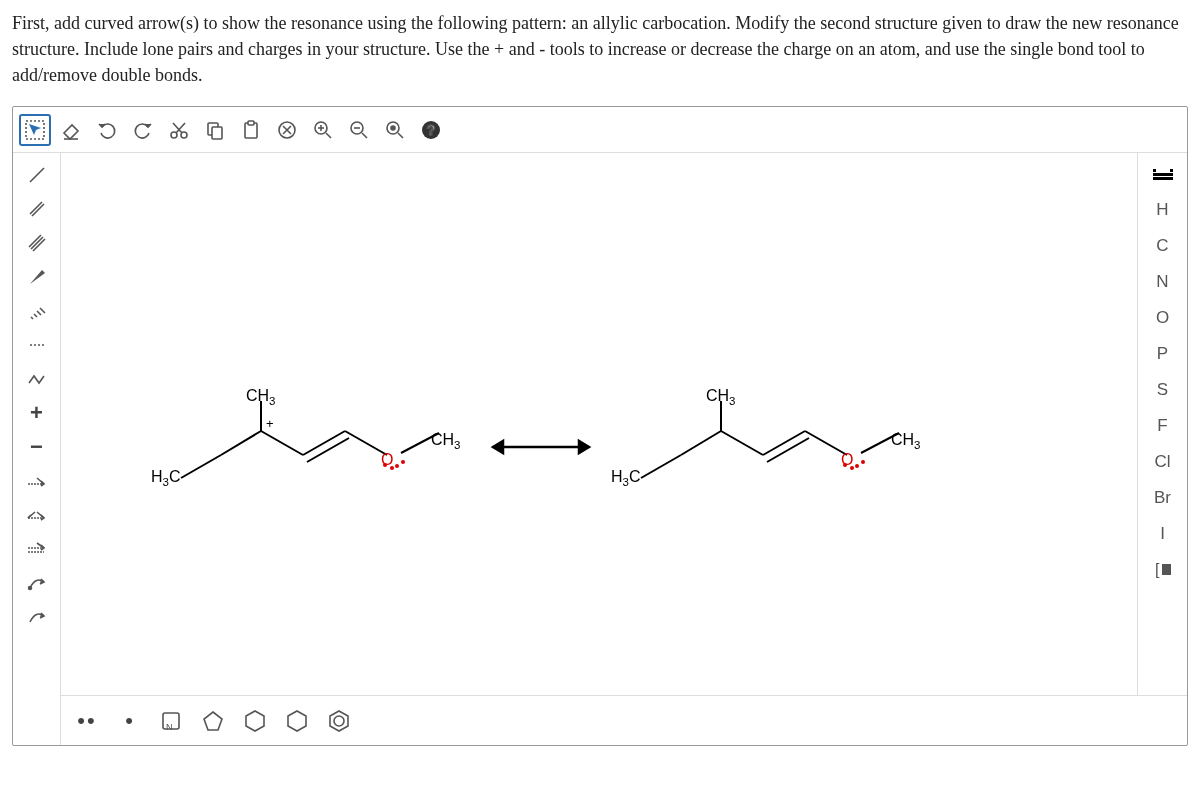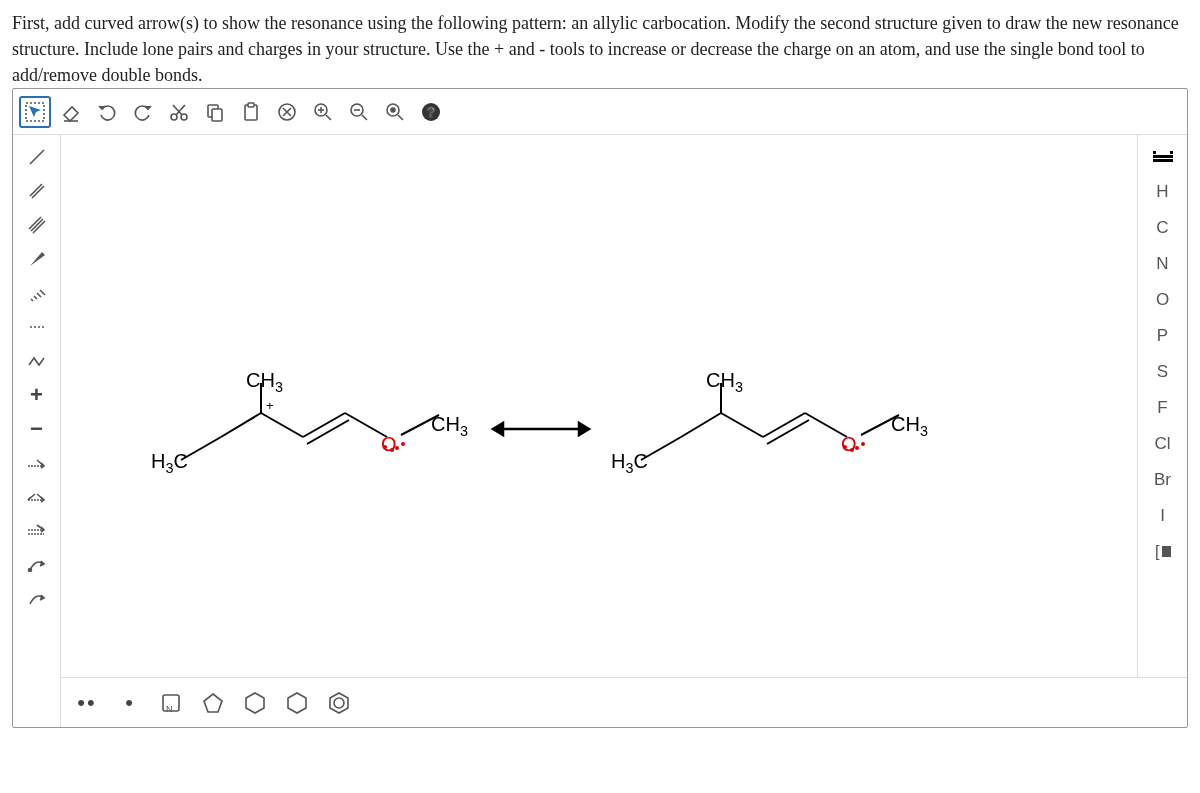--- a/index.html
+++ b/index.html
@@ -5,20 +5,21 @@
   * { box-sizing: border-box; margin: 0; padding: 0; }
   body {
     font-family: Georgia, 'Times New Roman', serif;
     font-size: 18px;
     color: #222;
     background: #fff;
     padding: 10px 12px;
   }
   .instructions {
     line-height: 1.45;
+    margin-bottom: 18px;
   }
   .editor-frame {
     border: 1px solid #999;
     border-radius: 2px;
     width: 100%;
     height: 640px;
     display: grid;
     grid-template-columns: 48px 1fr 50px;
     grid-template-rows: 46px 1fr 50px;
     background: #fff;
@@ -101,21 +102,21 @@
     stroke-width: 1.6;
   }
   sub { font-size: 0.72em; }
   
   .struct {
     position: absolute;
     font-family: Arial, sans-serif;
   }
   .chem-label {
     font-family: Arial, sans-serif;
-    font-size: 20px;
+    font-size: 16px;
     color: #000;
     position: absolute;
   }
   .ox { color: #d00; }
   .resarrow {
     position: absolute;
     font-family: Arial, sans-serif;
   }
 </style>
 </head>

